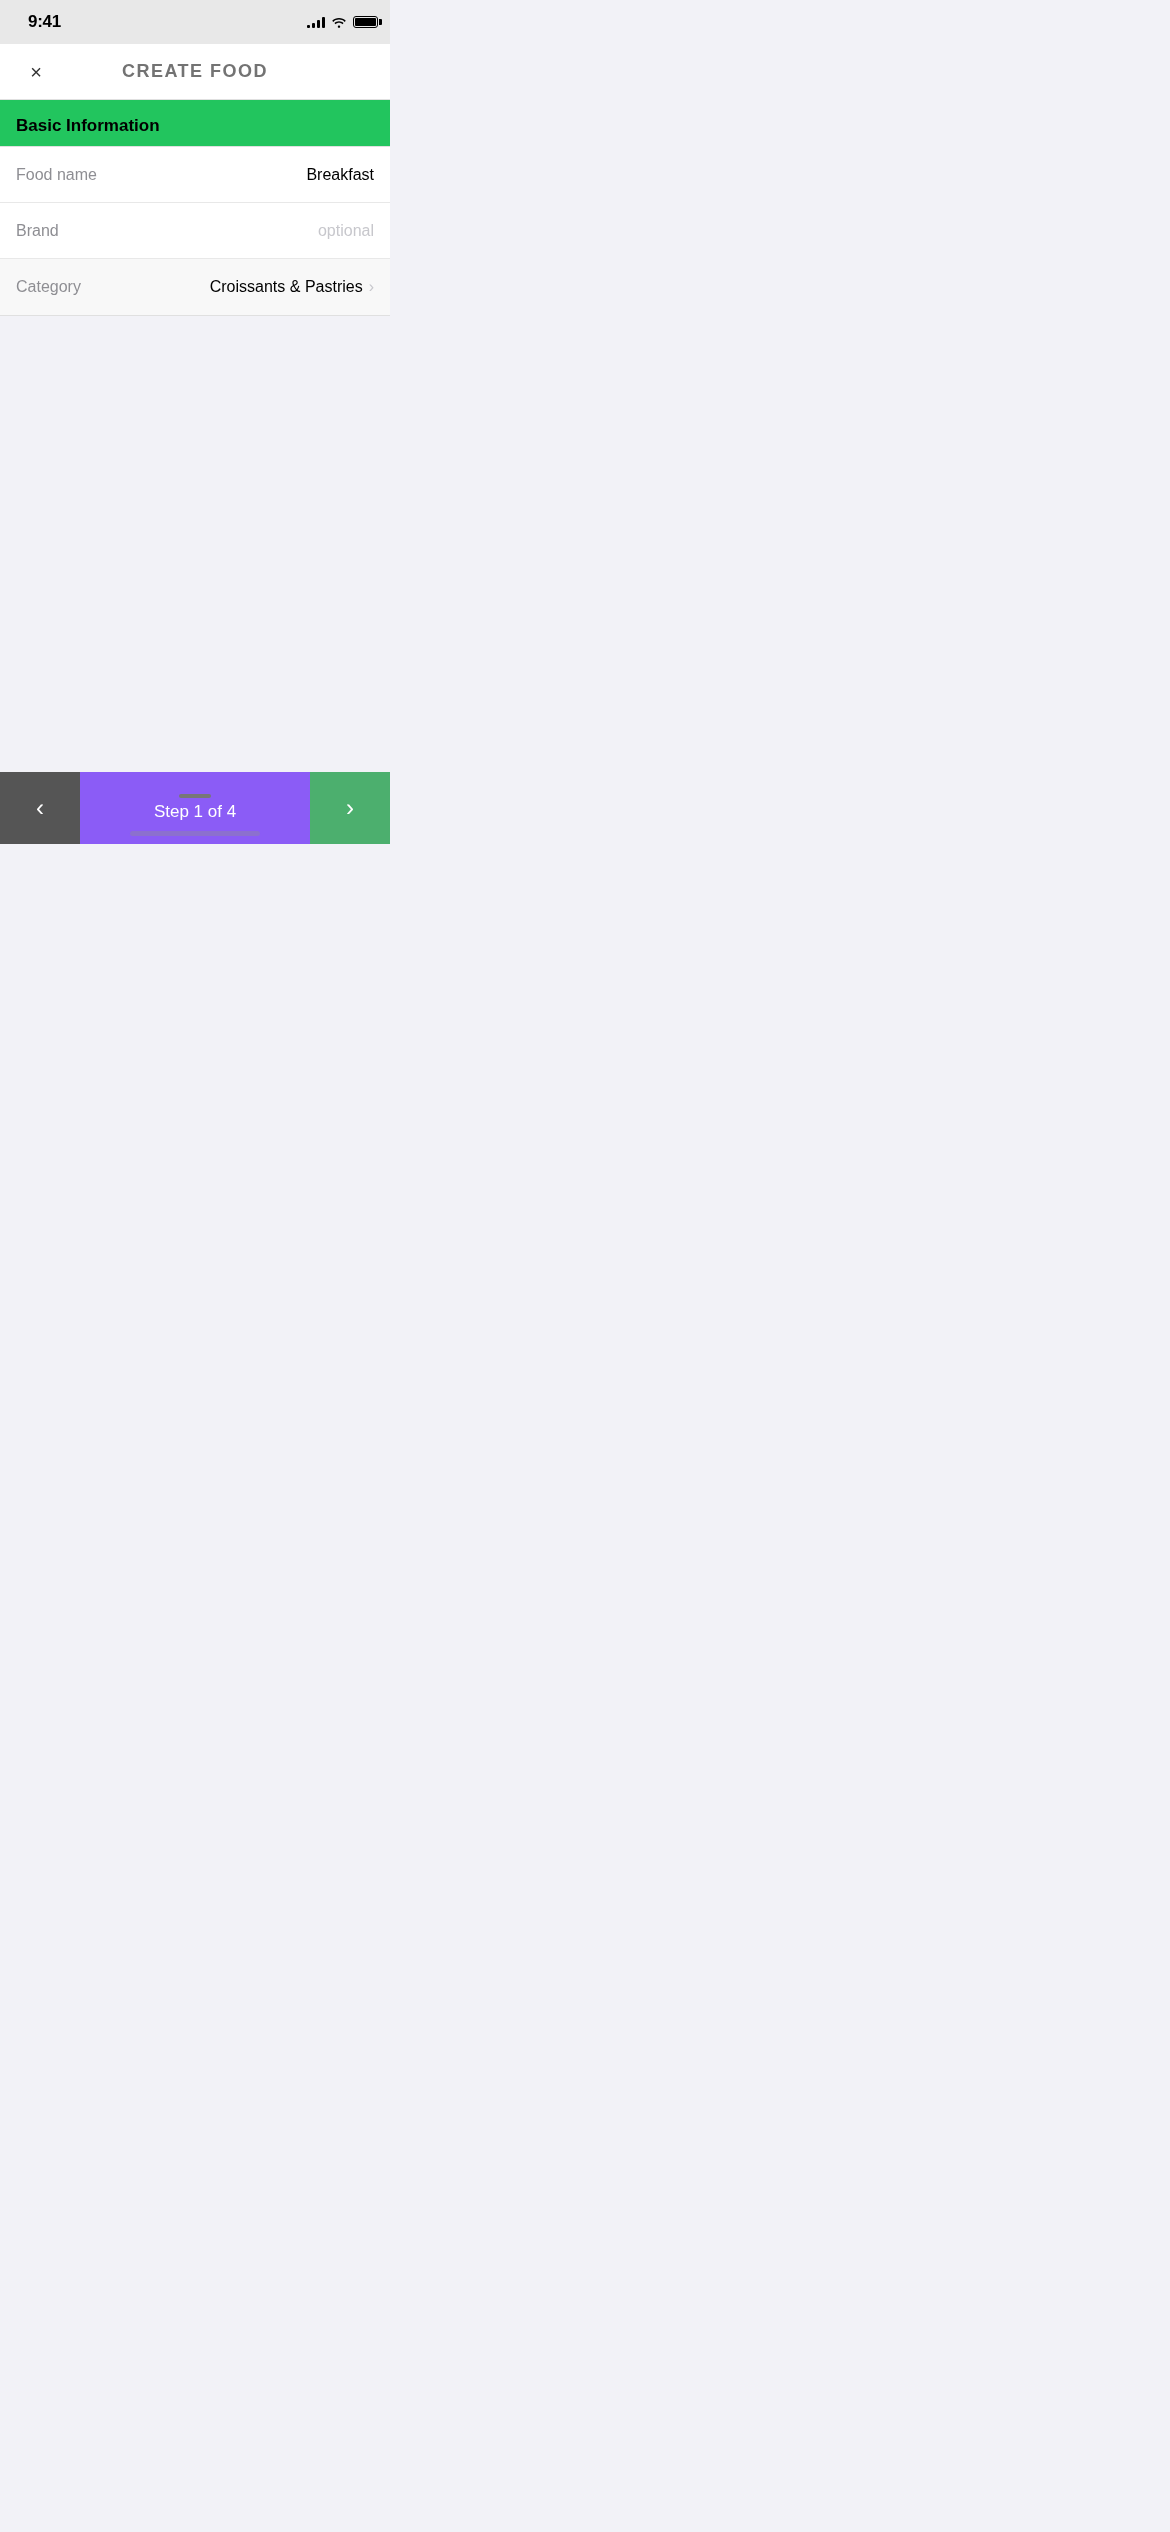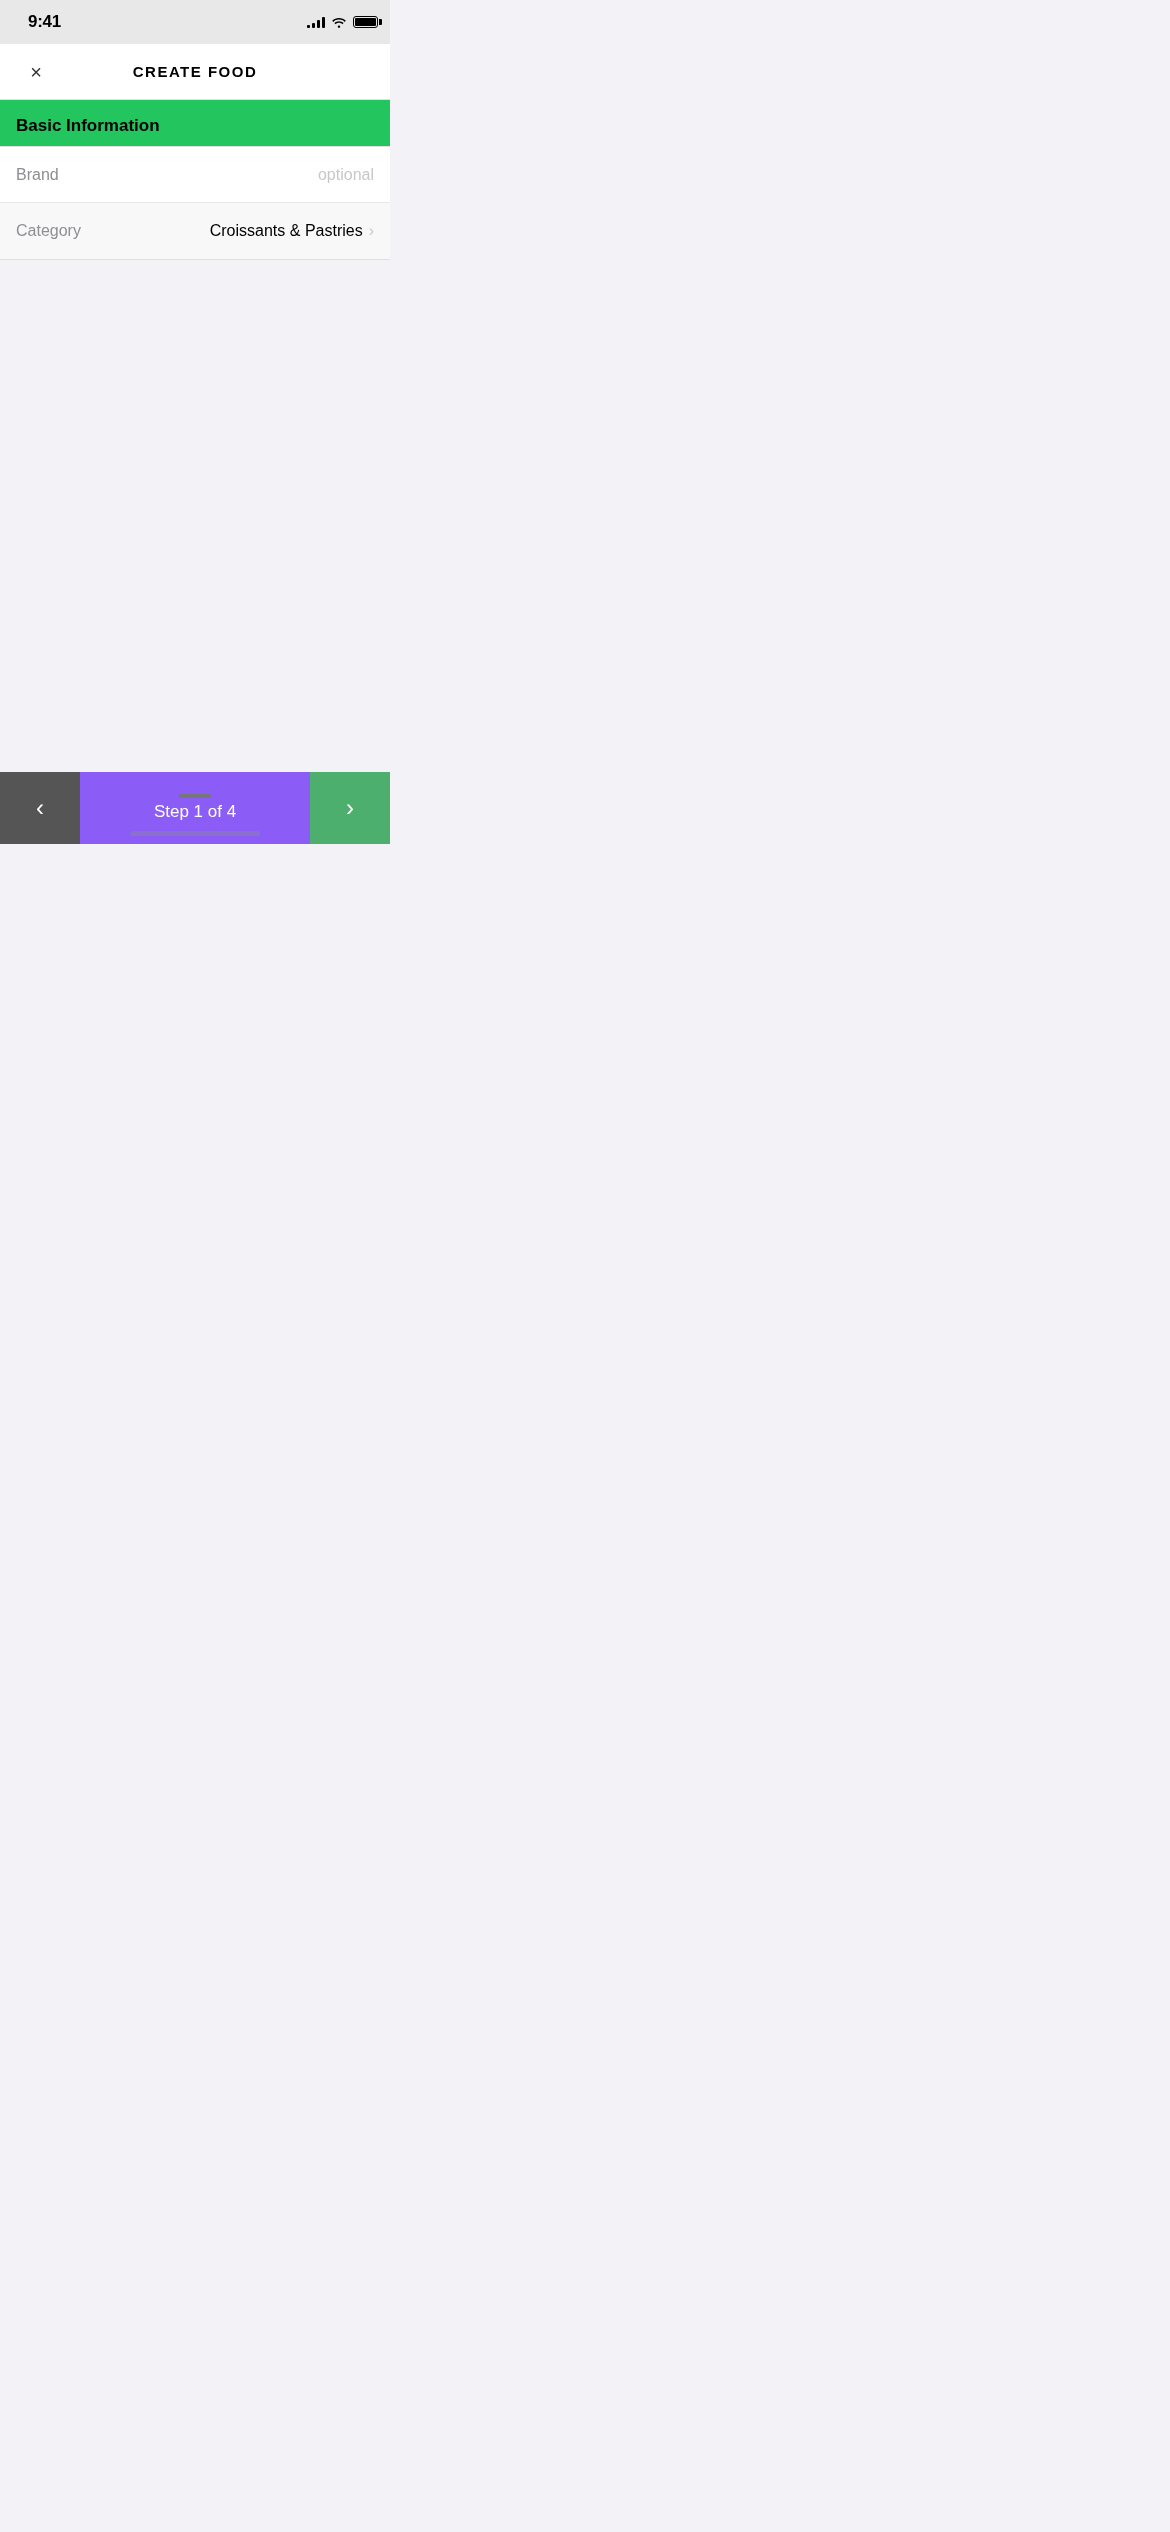--- a/index.html
+++ b/index.html
@@ -119,23 +119,23 @@
     }
 
     .nav-close-icon {
       font-size: 20px;
       color: #333;
       font-weight: 300;
       line-height: 1;
     }
 
     .nav-title {
-      font-size: 15px;
+      font-size: 18px;
       font-weight: 700;
-      color: #000000;
+      color: #737373;
       letter-spacing: 1.5px;
       text-transform: uppercase;
     }
 
     
     .section-header {
       background: #22c55e;
       padding: 16px 16px 10px 16px;
     }
 
@@ -314,20 +314,24 @@
   </div>
   <span class="nav-title">CREATE FOOD</span>
 </div>
 
 <div class="section-header">
   <span class="section-title">Basic Information</span>
 </div>
 
 <div class="form-container">
 
+  <div class="form-row">
+    <span class="form-label">Food name</span>
+    <span class="form-value">Breakfast</span>
+  </div>
 
   <div class="form-row">
     <span class="form-label">Brand</span>
     <span class="form-value placeholder">optional</span>
   </div>
 
   <div class="form-row" style="background: #f8f8f8;">
     <span class="form-label">Category</span>
     <div class="form-row-category">
       <span class="form-value">Croissants &amp; Pastries</span>

